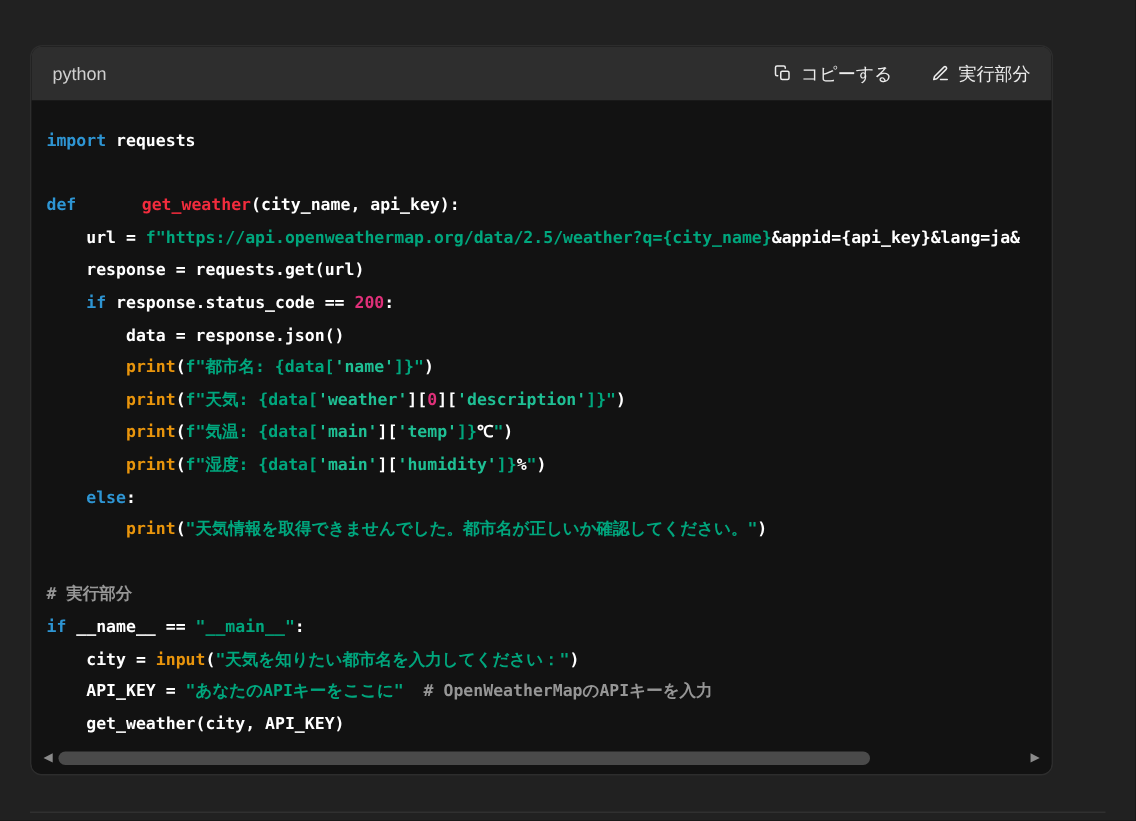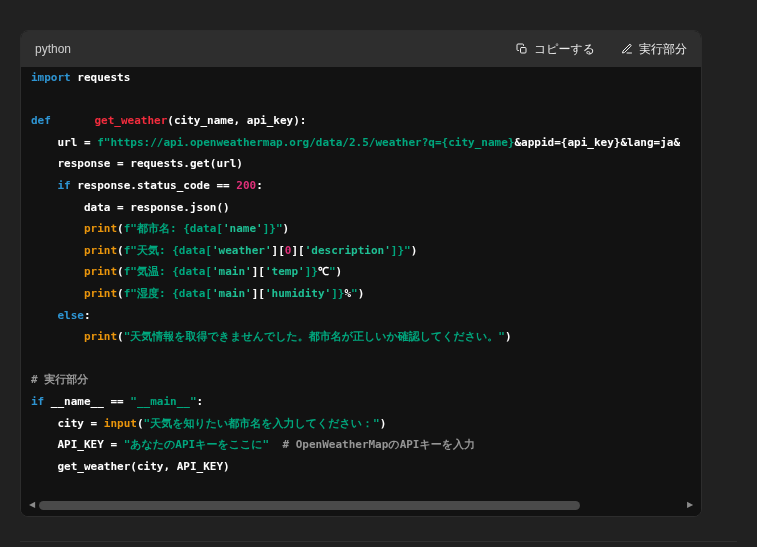--- a/index.html
+++ b/index.html
@@ -53,21 +53,21 @@
   .hdr-btn .icon{display:inline-flex;align-items:center;}
   .hdr-btn svg{display:block;}
   .code-body{
     position:relative;
     height:449px;
     background:#121212;
     overflow:hidden;
   }
   .code-pre{
     margin:0;
-    padding:0 0 0 10px;
+    padding:16px 0 0 10px;
     font-family:"DejaVu Sans Mono","Liberation Mono", monospace;
     font-size:11px;
     font-weight:600;
     line-height:21.6px;
     color:#ffffff;
     white-space:pre;
   }
   .code-line{height:21.6px;white-space:pre;}
   .hscrollbar{
     position:absolute;

